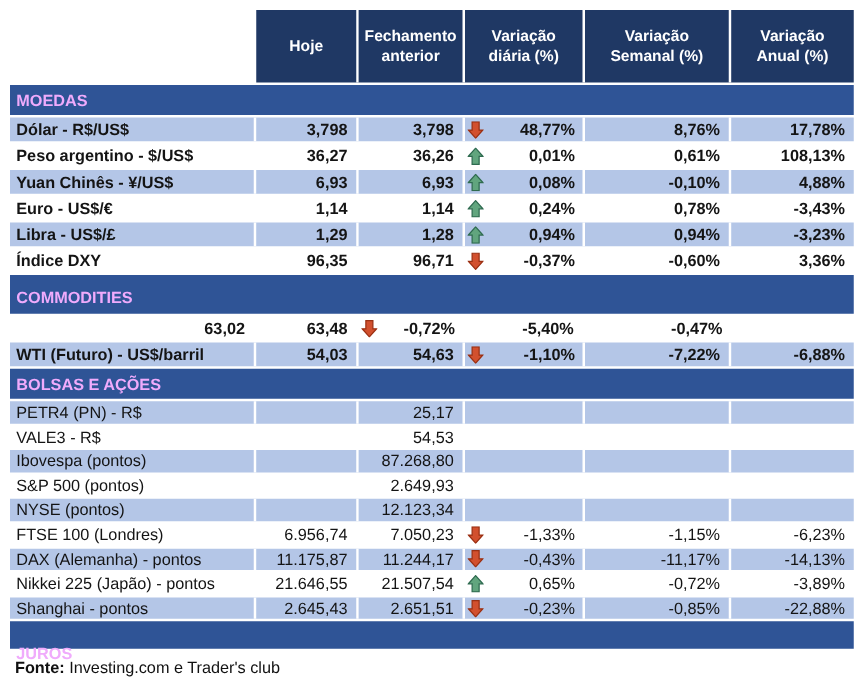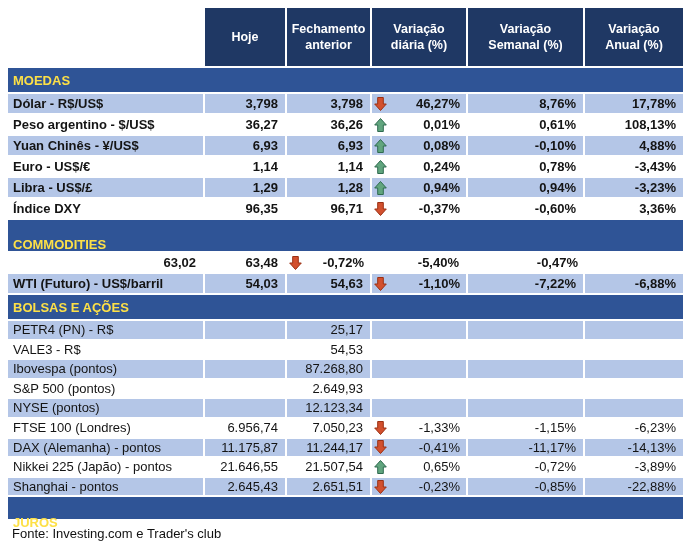--- a/index.html
+++ b/index.html
@@ -31,30 +31,30 @@
     text-align: center;
     padding: 0 5px;
     border-right: 2px solid #fff;
     height: 58px;
   }
   .hcell:last-child { border-right: none; }
 
   
   .band {
     background: var(--band-bg, #2F5496);
-    color: #fde047;
+    color: #f0abfc;
     font-weight: bold;
     font-size: 13px;
     padding-left: 5px;
     margin-bottom: 2px;
     display: flex;
     width: 675px;
   }
   .band--center { height: 24px; align-items: center; }
-  .band--tall   { height: 31px; align-items: flex-start; padding-top: 17px; }
+  .band--tall   { height: 31px; align-items: center; padding-top: 4px; }
   .band--short  { height: 22px; align-items: flex-start; padding-top: 18px; }
 
   
   .row { margin-bottom: 2px; }
   .row .cell {
     background: #fff;
     border-right: 2px solid #fff;
     font-size: 13px;
     white-space: nowrap;
     overflow: hidden;
@@ -68,21 +68,21 @@
   .cell.diaria {
     display: flex;
     align-items: center;
     justify-content: space-between;
     padding: 0 6px 0 2px;
   }
   .arrow { display: flex; align-items: center; }
   .arrow svg { display: block; }
 
   .footer { margin-top: 7px; padding-left: 4px; font-size: 13px; color: #111; }
-  .footer b { font-weight: normal; }
+  .footer b { font-weight: bold; }
 </style>
 </head>
 <body>
 
 <div class="sheet">
 
   <div class="grid header-row">
     <div class="corner"></div>
 
   <div class="hcell">Hoje</div>
@@ -100,21 +100,21 @@
         <div class="grid row shaded">
     <div class="cell label">Dólar - R$/US$</div>
     <div class="cell num">3,798</div>
     <div class="cell num">3,798</div>
     <div class="cell diaria">
       <span class="arrow">
               <svg width="13" height="14" viewBox="0 0 13 14">
                 <path d="M6.5 13.5 L0.7 7 H3.7 V0.5 H9.3 V7 H12.3 Z" fill="#D2502E" stroke="#9B3013" stroke-width="1"></path>
               </svg>
             </span>
-      <span class="num-inline">46,27%</span>
+      <span class="num-inline">48,77%</span>
     </div>
     <div class="cell num">8,76%</div>
     <div class="cell num">17,78%</div>
   </div>
         <div class="grid row">
     <div class="cell label">Peso argentino - $/US$</div>
     <div class="cell num">36,27</div>
     <div class="cell num">36,26</div>
     <div class="cell diaria">
       <span class="arrow">
@@ -299,21 +299,21 @@
         <div class="grid row shaded">
     <div class="cell label">DAX (Alemanha) - pontos</div>
     <div class="cell num">11.175,87</div>
     <div class="cell num">11.244,17</div>
     <div class="cell diaria">
       <span class="arrow">
               <svg width="13" height="14" viewBox="0 0 13 14">
                 <path d="M6.5 13.5 L0.7 7 H3.7 V0.5 H9.3 V7 H12.3 Z" fill="#D2502E" stroke="#9B3013" stroke-width="1"></path>
               </svg>
             </span>
-      <span class="num-inline">-0,41%</span>
+      <span class="num-inline">-0,43%</span>
     </div>
     <div class="cell num">-11,17%</div>
     <div class="cell num">-14,13%</div>
   </div>
         <div class="grid row">
     <div class="cell label">Nikkei 225 (Japão) - pontos</div>
     <div class="cell num">21.646,55</div>
     <div class="cell num">21.507,54</div>
     <div class="cell diaria">
       <span class="arrow">

